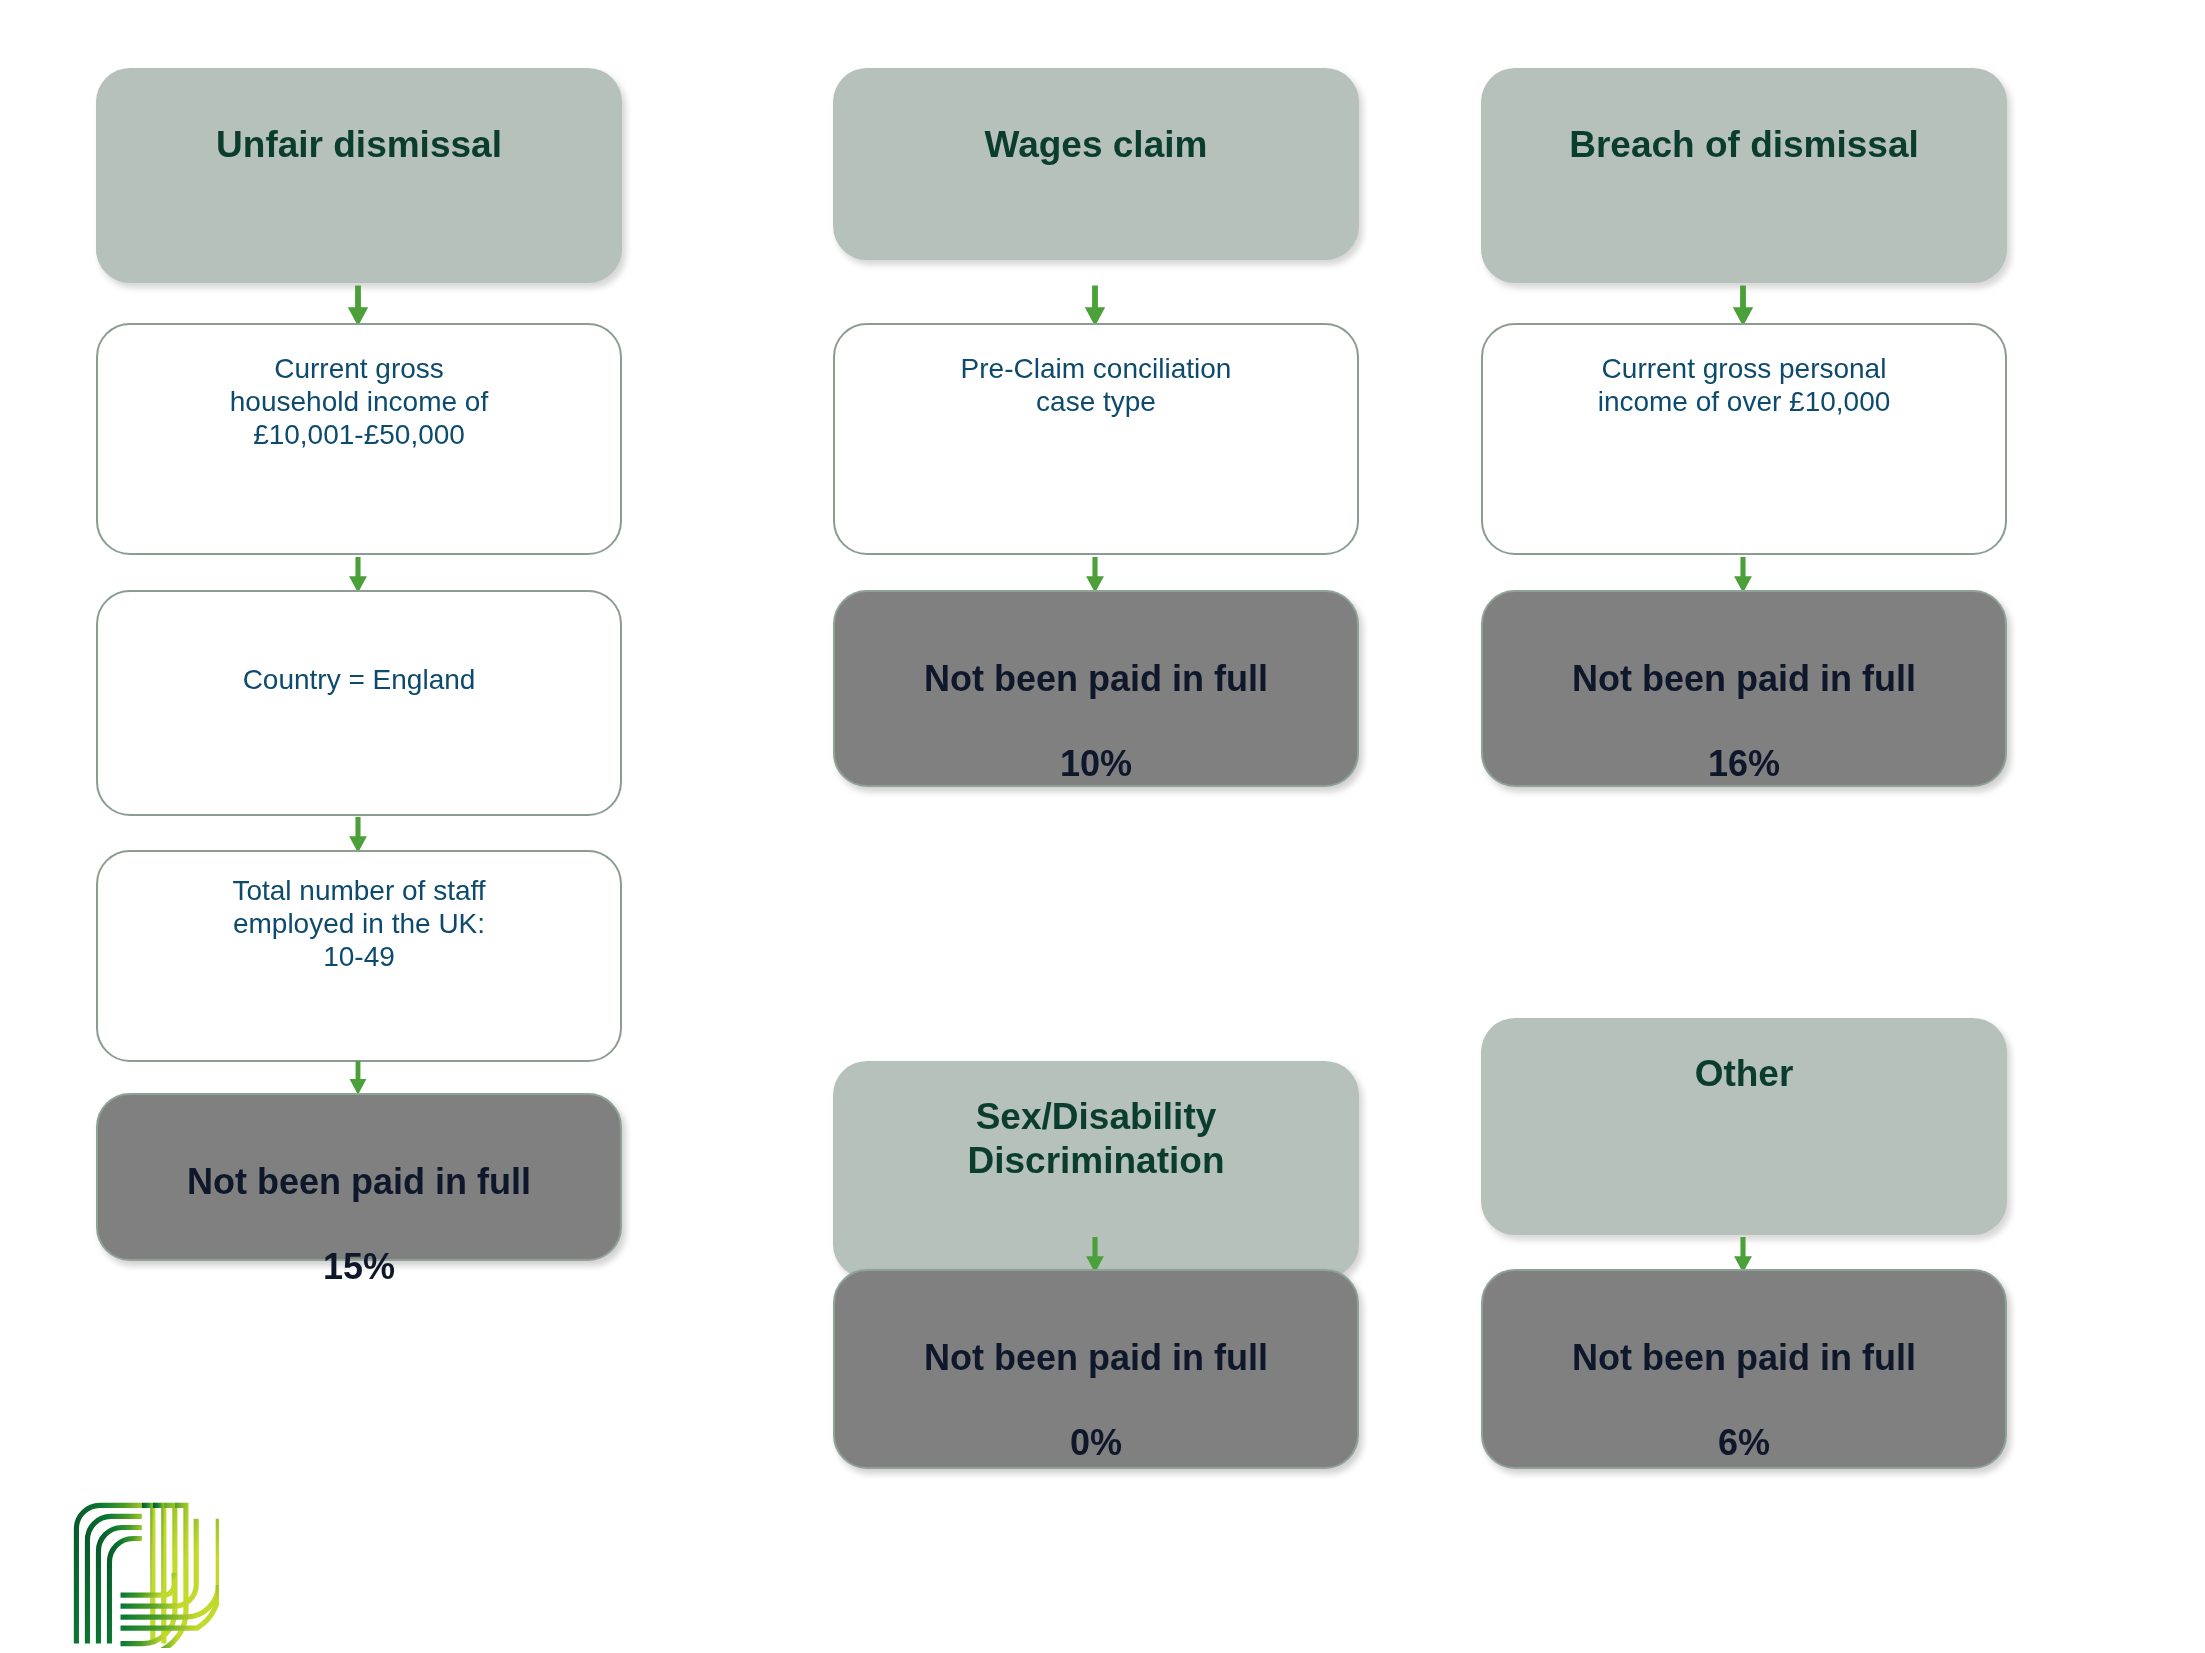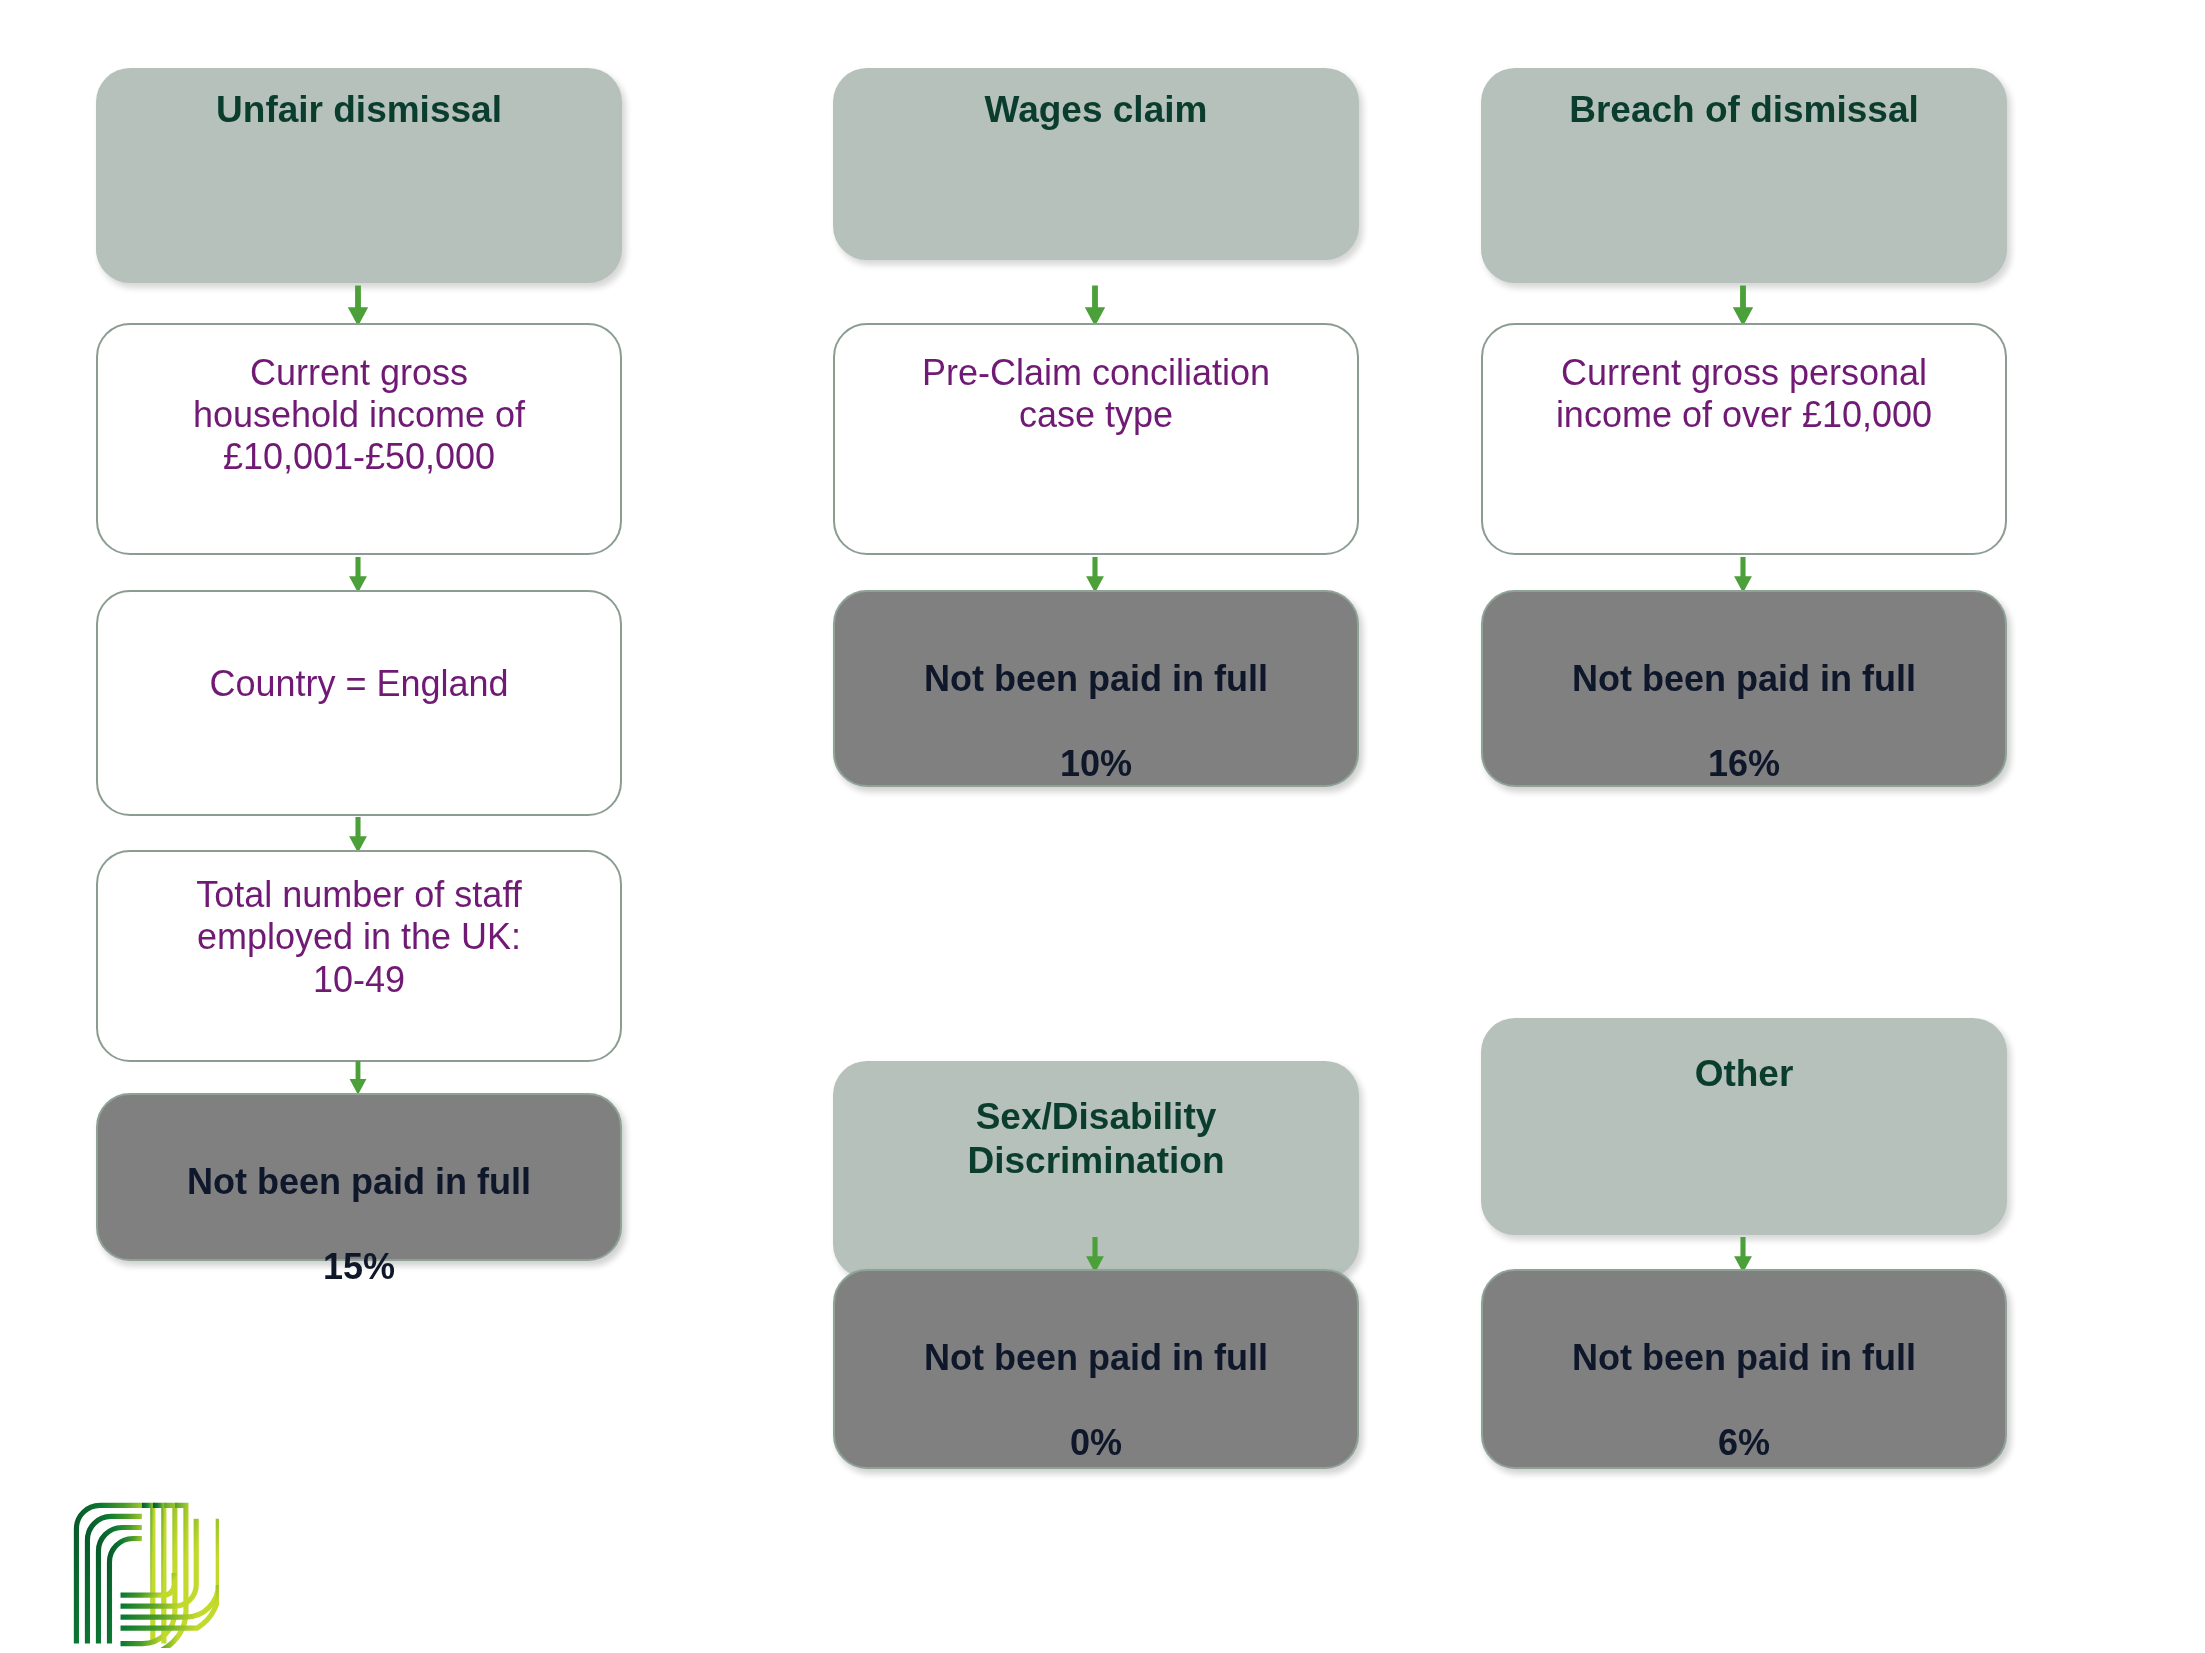--- a/index.html
+++ b/index.html
@@ -27,31 +27,31 @@
     line-height:1.18;
   }
 
   
   .node.header{
     background:#b5c1ba;
     color:#0b3d2e;
     font-weight:bold;
     font-size:37px;
     align-items:flex-start;
-    padding-top:20px;
+    padding-top:55px;
     box-shadow:3.7px 4.4px 6.6px rgba(0,0,0,0.16);
   }
 
   
   .node.condition{
     background:#ffffff;
     border:2.9px solid #8b9d91;
-    color:#701a75;
+    color:#0c4a6e;
     font-weight:normal;
-    font-size:36px;
+    font-size:28px;
     align-items:flex-start;
     padding-top:26.5px;
   }
 
   
   .node.result{
     background:#808080;
     border:2.9px solid #8fa296;
     color:#0f172a;
     font-weight:bold;

